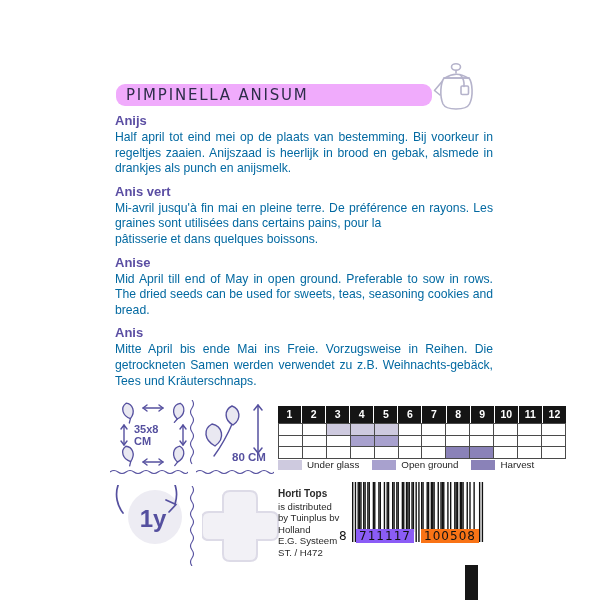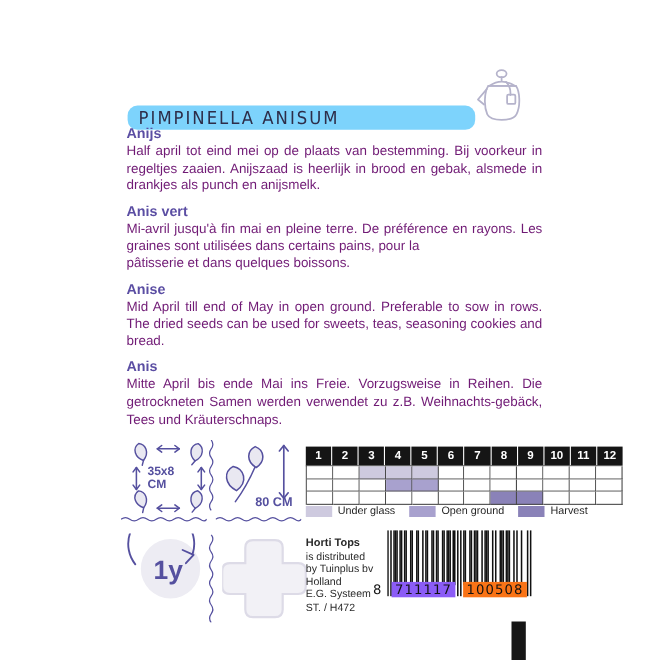--- a/index.html
+++ b/index.html
@@ -1,31 +1,31 @@
 <!DOCTYPE html>
 <html><head>
 <meta charset="utf-8">
 <style>
   html,body{margin:0;padding:0;background:#fff;}
   .page{position:relative;width:600px;height:600px;background:#ffffff;overflow:hidden;
         font-family:"Liberation Sans",sans-serif;}
 
   
-  .title-banner{position:absolute;left:116px;top:96px;width:316px;height:22px;
-        background:#7dd3fc;border-radius:9px;display:flex;align-items:center;padding-left:10px;box-sizing:border-box;}
+  .title-banner{position:absolute;left:116px;top:84px;width:316px;height:22px;
+        background:#f0abfc;border-radius:9px;display:flex;align-items:center;padding-left:10px;box-sizing:border-box;}
   .title{font-family:"DejaVu Sans",sans-serif;font-size:15px;letter-spacing:1.8px;
         color:#2d2d49;font-weight:500;transform:scaleY(1.08);white-space:nowrap;}
 
   .teapot{position:absolute;left:431px;top:62px;}
 
   
   .sections{position:absolute;left:115px;top:113px;width:378px;}
   .section{margin:0 0 7px 0;}
   .section-heading{font-size:13px;font-weight:700;color:#5b4ea3;margin:0 0 2px 0;line-height:15px;}
-  .section-body{font-size:12.2px;line-height:15.6px;color:#701a75;margin:0;
+  .section-body{font-size:12.2px;line-height:15.6px;color:#0369a1;margin:0;
         text-align:justify;white-space:pre-line;}
 
   
   .iconpanel svg{display:block;}
   .spacing-label{position:absolute;left:134px;top:424px;width:46px;
         font-size:11px;font-weight:700;color:#55509f;line-height:11.5px;white-space:pre-line;}
   .height-label{position:absolute;left:206px;top:451px;font-size:11.5px;font-weight:700;color:#55509f;margin-left:26px;}
   .cycle-label{position:absolute;left:130px;top:505px;width:46px;text-align:center;
         font-size:24px;font-weight:700;color:#55509f;}
 

